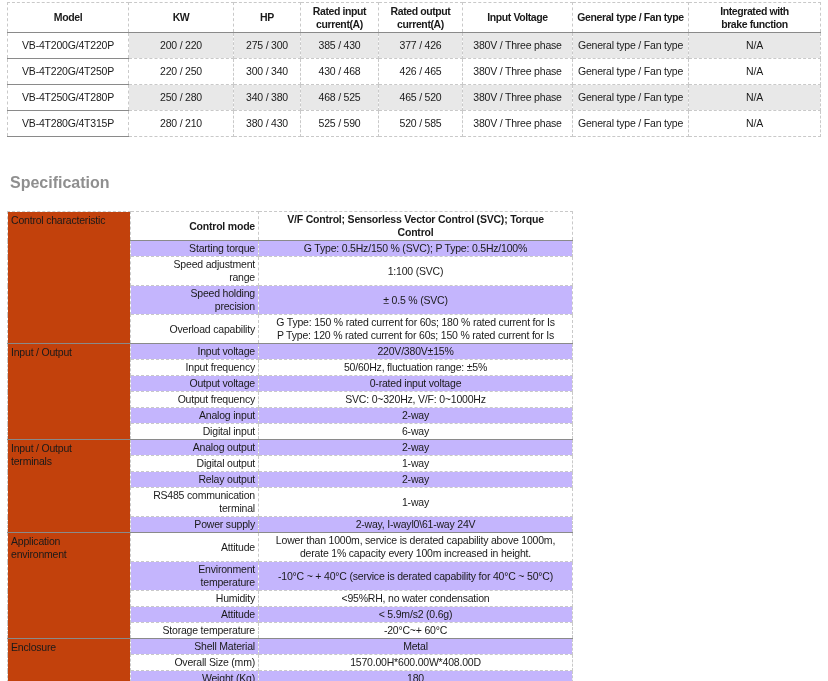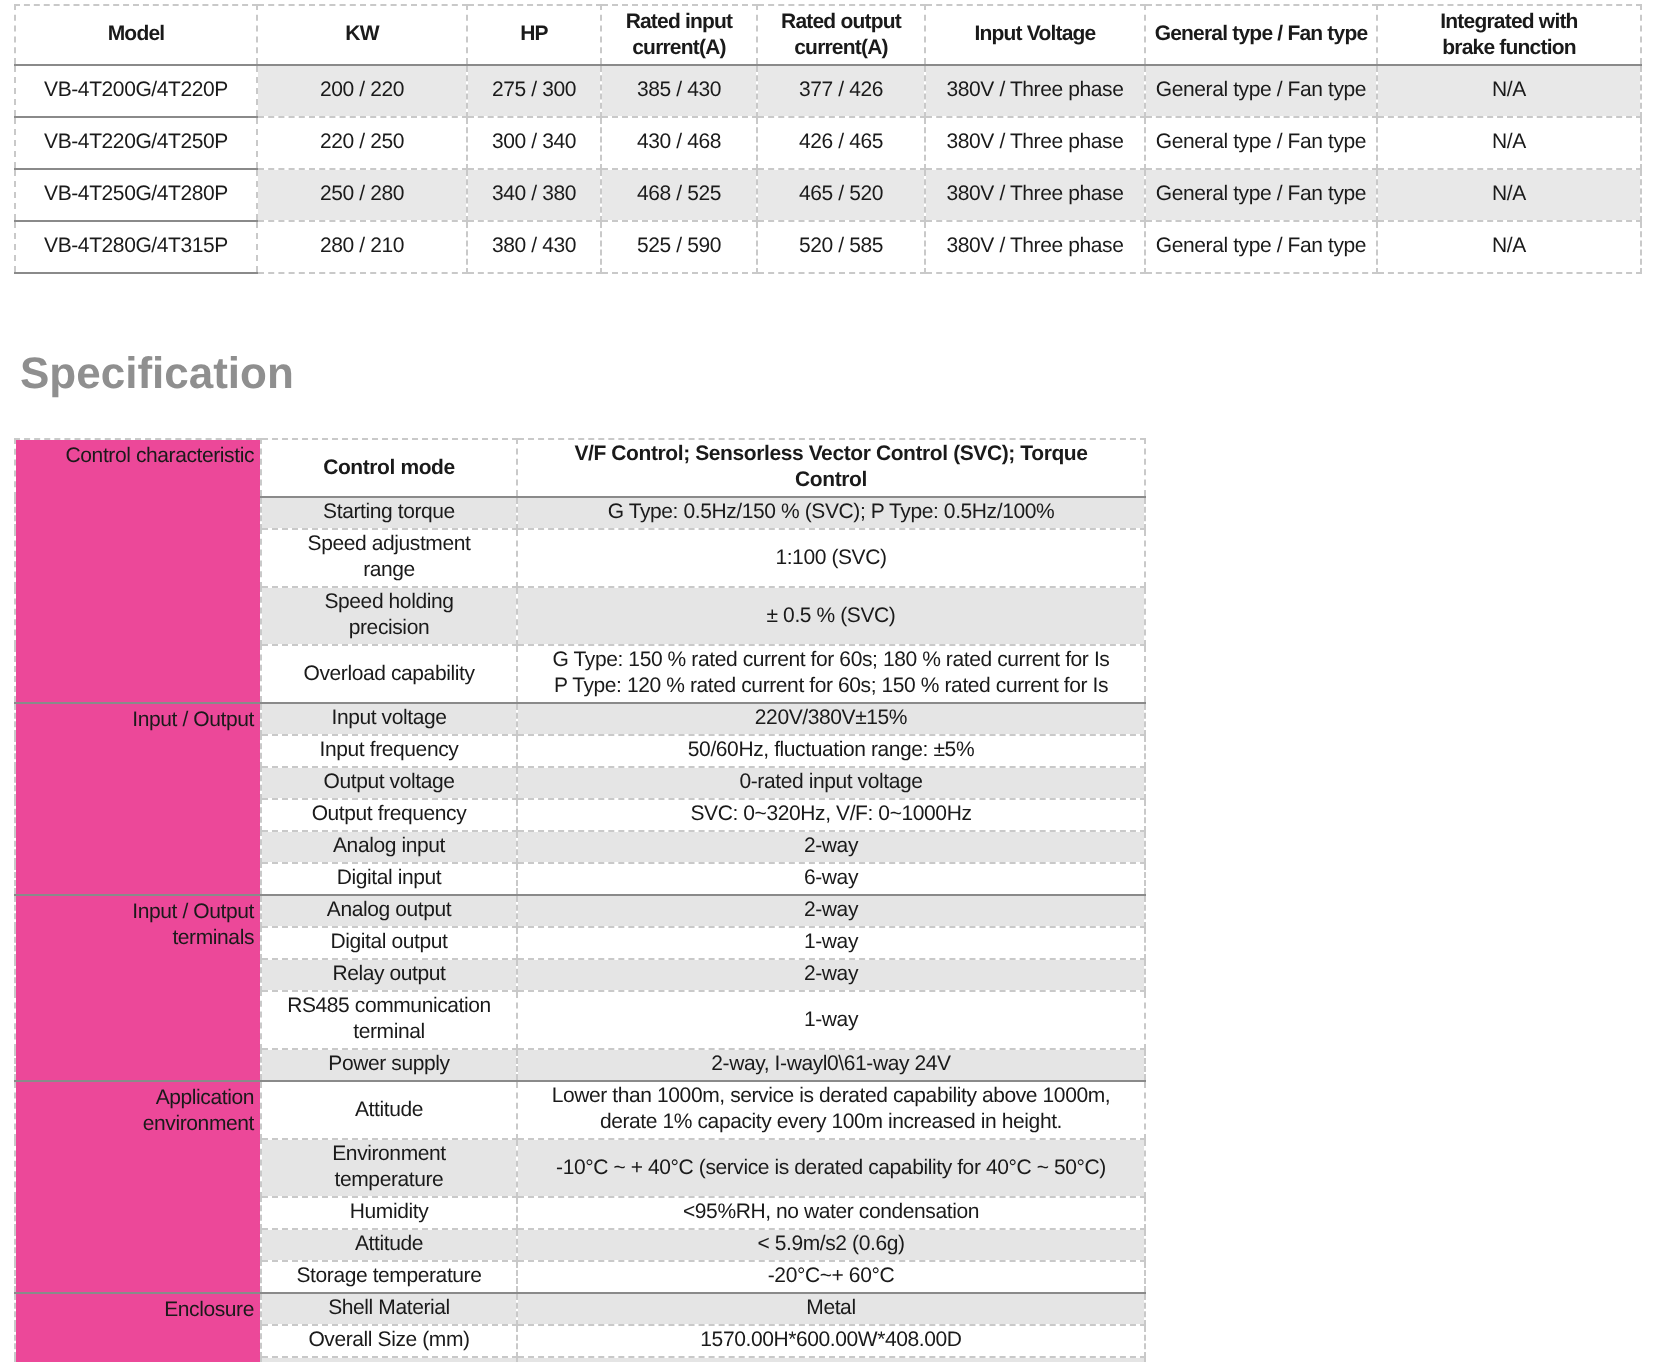--- a/index.html
+++ b/index.html
@@ -28,32 +28,32 @@
   table.models td {
     border: 1px dashed #c9c9c9;
     text-align: center; vertical-align: middle; padding: 0 1px;
   }
   table.models td.model-cell { border-bottom: 1px solid #8a8a8a; background: #ffffff; }
   table.models tr.shade td:not(.model-cell) { background: #e8e8e8; }
 
   
   .spec-heading {
     margin: 37px 11px 19px 3px;
-    font-size: 22px; font-weight: bold; color: #8f8f8f;
+    font-size: 16px; font-weight: bold; color: #8f8f8f;
   }
 
   
   table.spec { width: 565px; font-size: 10.5px; letter-spacing: -0.2px; line-height: 13px; }
   table.spec td { border: 1px dashed #c9c9c9; padding: 1px 3px; vertical-align: middle; }
   table.spec td.cat {
-    vertical-align: top; text-align: right; padding-top: 2px; background: #ec4899;
-  }
-  table.spec td.param { text-align: center; }
+    vertical-align: top; text-align: left; padding-top: 2px; background: #c2410c;
+  }
+  table.spec td.param { text-align: right; }
   table.spec td.val { text-align: center; }
-  table.spec tr.shade td.param, table.spec tr.shade td.val { background: #e5e5e5; }
+  table.spec tr.shade td.param, table.spec tr.shade td.val { background: #c4b5fd; }
   table.spec tr.h1 { height: 15px; }
   table.spec tr.h2 { height: 20px; }
   table.spec tr.h2a { height: 28px; }
   table.spec tr.sec td { border-top: 1px solid #8a8a8a; }
   table.spec tr.hdr td.param, table.spec tr.hdr td.val {
     font-weight: bold; border-bottom: 1px solid #8a8a8a;
   }
 </style>
 </head>
 <body>

